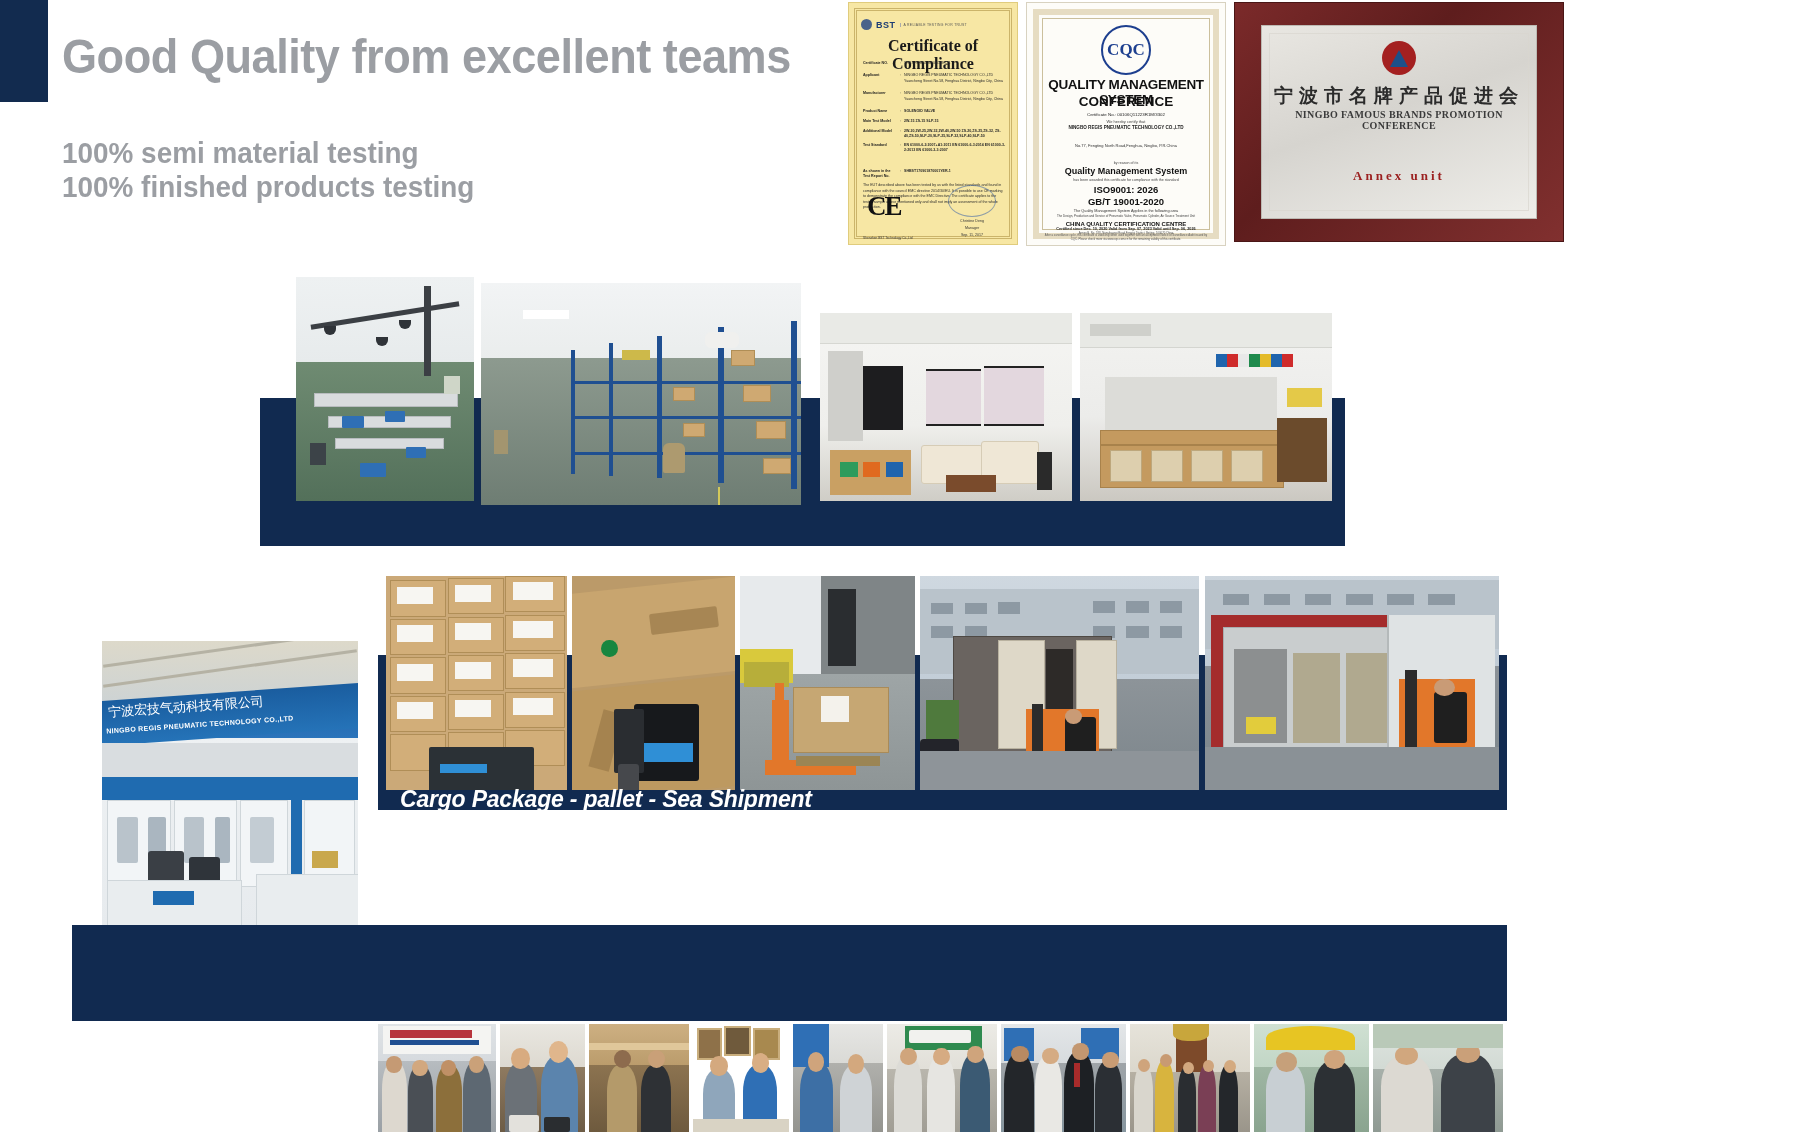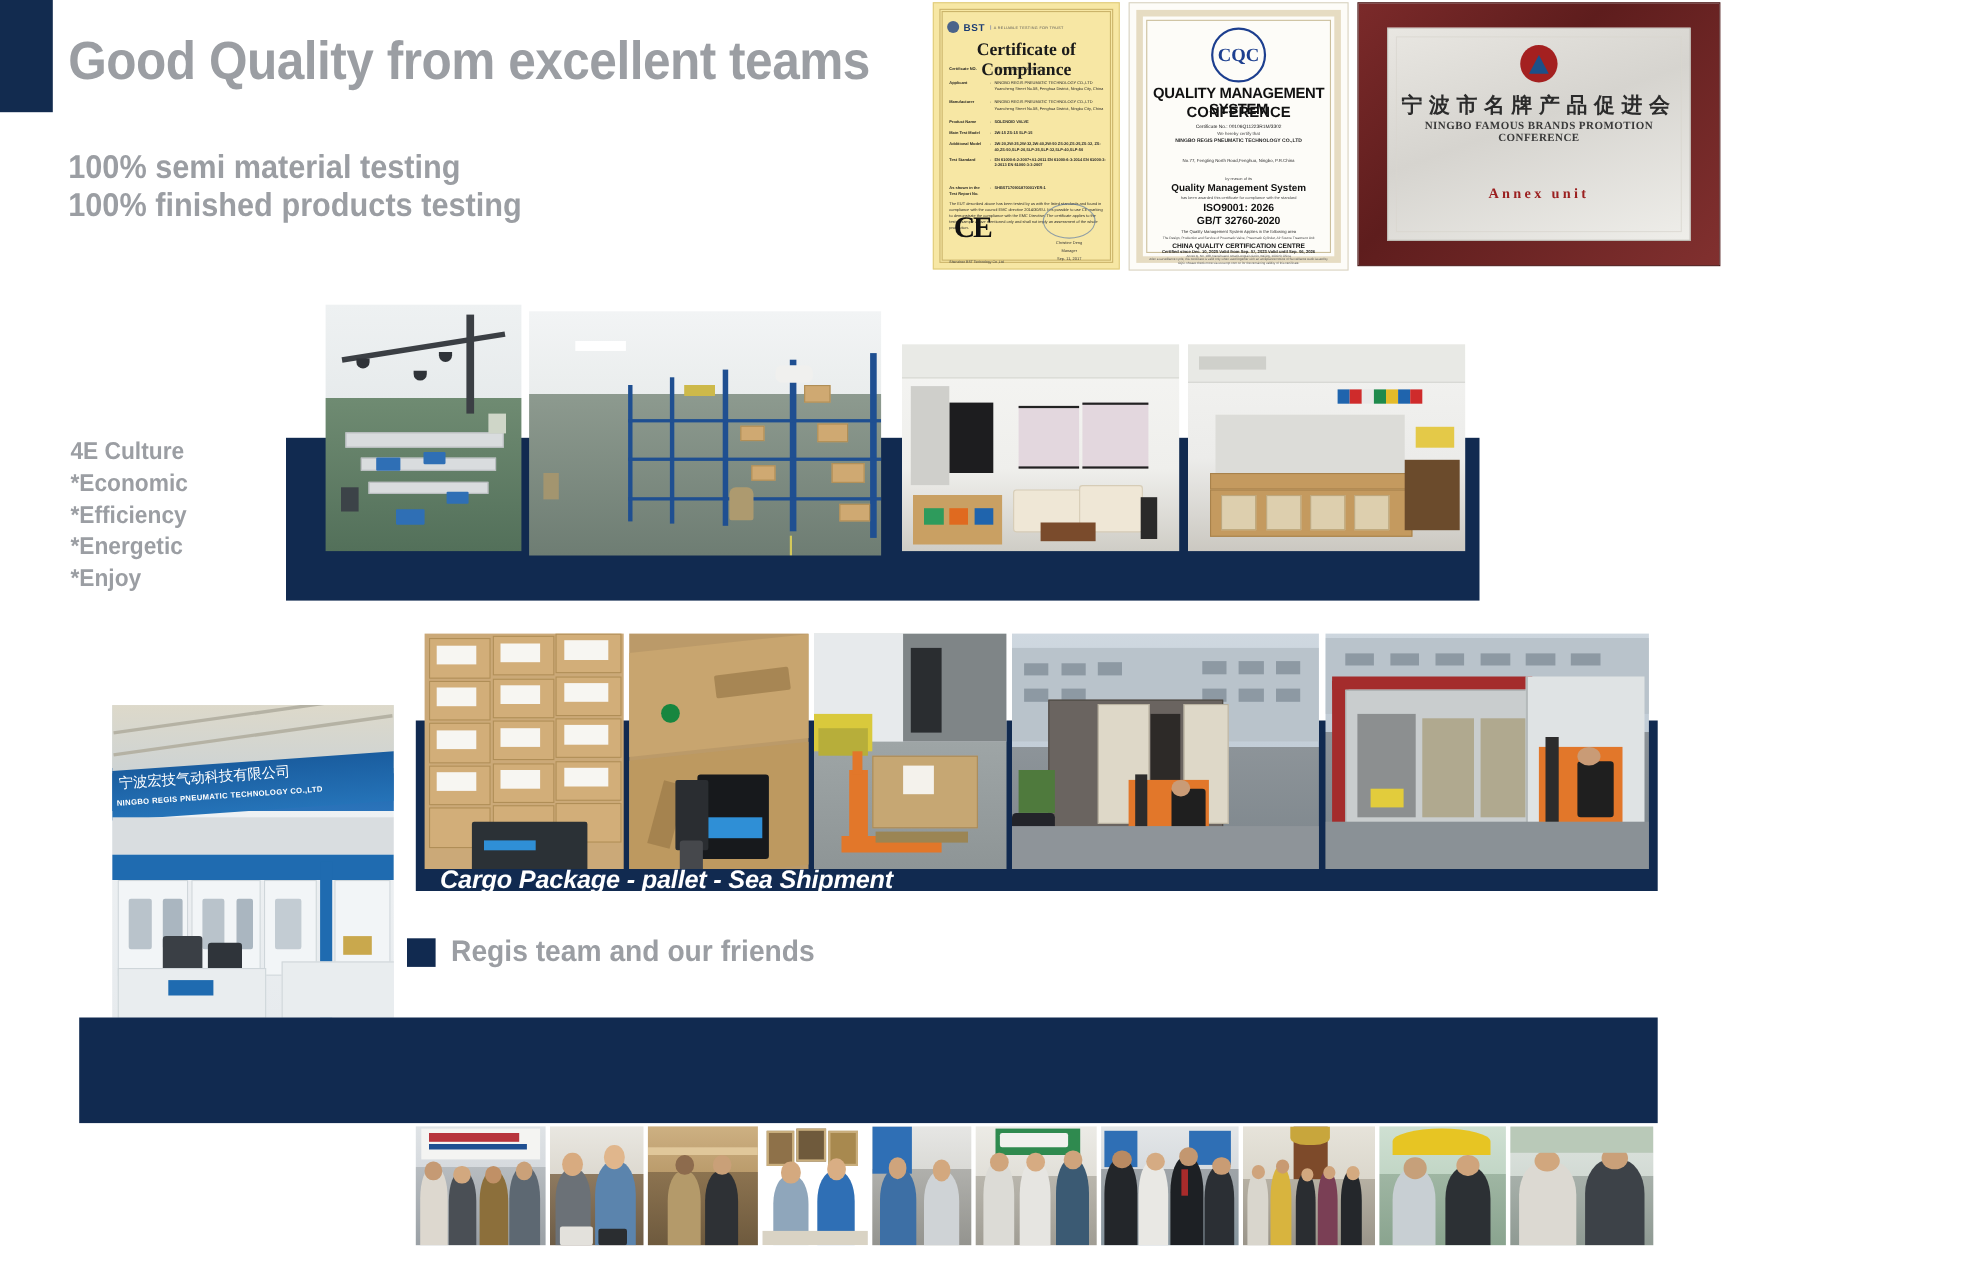--- a/index.html
+++ b/index.html
@@ -212,27 +212,20 @@
 </head>
 <body>
 
 <div class="root">
 
   <div class="accent-bar"></div>
   <div class="page-title">Good Quality from excellent teams</div>
   <div class="testing-line testing-1">100% semi material testing</div>
   <div class="testing-line testing-2">100% finished products testing</div>
 
-  <div class="culture">
-    <div>4E Culture</div>
-    <div>*Economic</div>
-    <div>*Efficiency</div>
-    <div>*Energetic</div>
-    <div>*Enjoy</div>
-  </div>
 
   <div class="certs">
 
     <div class="cert cert-ce">
       <div class="cert-inner-border"></div>
       <div class="bst-row">
         <span class="bst-mark"></span>
         <span class="bst-name">BST</span>
         <span class="bst-tag">A RELIABLE TESTING FOR TRUST</span>
       </div>
@@ -306,21 +299,21 @@
       <div class="iso-t1">QUALITY MANAGEMENT SYSTEM</div>
       <div class="iso-t2">CONFERENCE</div>
       <div class="iso-s iso-no">Certificate No.: 00106Q11223R1M/3302</div>
       <div class="iso-s iso-hereby">We hereby certify that</div>
       <div class="iso-s iso-co">NINGBO REGIS PNEUMATIC TECHNOLOGY CO.,LTD</div>
       <div class="iso-s iso-addr">No.77, Fengting North Road,Fenghua, Ningbo, P.R.China</div>
       <div class="iso-s iso-reason">by reason of its</div>
       <div class="iso-s iso-qms">Quality Management System</div>
       <div class="iso-s iso-award">has been awarded this certificate for compliance with the standard</div>
       <div class="iso-s iso-std1">ISO9001: 2026</div>
-      <div class="iso-s iso-std2">GB/T 32760-2020</div>
+      <div class="iso-s iso-std2">GB/T 19001-2020</div>
       <div class="iso-s iso-scope">The Quality Management System Applies in the following area</div>
       <div class="iso-s iso-scope2">The Design, Production and Service of Pneumatic Valve, Pneumatic Cylinder, Air Source Treatment Unit</div>
       <div class="iso-s iso-dates">Certified since Dec. 10, 2020     Valid from Sep. 07, 2023     Valid until Sep. 06, 2026</div>
       <div class="iso-s iso-note" style="left:16px;right:16px;">After a surveillance cycle, this certificate is valid only when used together with an acceptance Notice of Surveillance Audit issued by CQC. Please check more via www.cqc.com.cn for the remaining validity of this certificate.</div>
 
       <div class="iso-centre">CHINA QUALITY CERTIFICATION CENTRE</div>
       <div class="iso-centre-sub">Annex B, No. 188, Nansihuanxi Road,Fengtai District, Beijing, 100070 China</div>
     </div>
 
     <div class="cert cert-plaque">
@@ -557,24 +550,20 @@
     <div class="d" style="left:58%;top:62%;width:9%;height:16%;background:#c3ccd3;border-radius:2px;"></div>
     <div class="d" style="left:18%;top:74%;width:14%;height:14%;background:#3a3f45;border-radius:3px;"></div>
     <div class="d" style="left:34%;top:76%;width:12%;height:12%;background:#2f343a;border-radius:3px;"></div>
     <div class="booth-counter d" style="left:2%;top:84%;width:52%;height:16%;"></div>
     <div class="booth-counter d" style="left:60%;top:82%;width:40%;height:18%;"></div>
     <div class="d" style="left:20%;top:88%;width:16%;height:5%;background:#1f6bb0;"></div>
     <div class="d" style="left:82%;top:74%;width:10%;height:6%;background:#c9a84d;"></div>
   </div>
 
   <div class="band band-3"></div>
-  <div class="section-head">
-    <span class="section-bullet"></span>
-    <span class="section-title">Regis team and our friends</span>
-  </div>
 
   <div class="tm" style="left:378px;width:118px;background:linear-gradient(#dfe3e6 0%,#d6dade 34%,#b7bcc0 34%,#9aa0a5 100%);">
     <div class="d" style="left:4%;top:2%;width:92%;height:26%;background:#f4f4f2;"></div>
     <div class="d" style="left:10%;top:6%;width:70%;height:7%;background:#b7343c;"></div>
     <div class="d" style="left:10%;top:15%;width:76%;height:4%;background:#1f4f91;"></div>
     <div class="person" style="left:3%;width:22%;height:66%;background:#ddd8cf;"></div>
     <div class="head" style="left:7%;top:30%;width:13%;height:15%;background:#c59a74;"></div>
     <div class="person" style="left:25%;width:22%;height:62%;background:#4a4f55;"></div>
     <div class="head" style="left:29%;top:33%;width:13%;height:15%;background:#d2a87f;"></div>
     <div class="person" style="left:49%;width:22%;height:62%;background:#8c6f3b;"></div>

